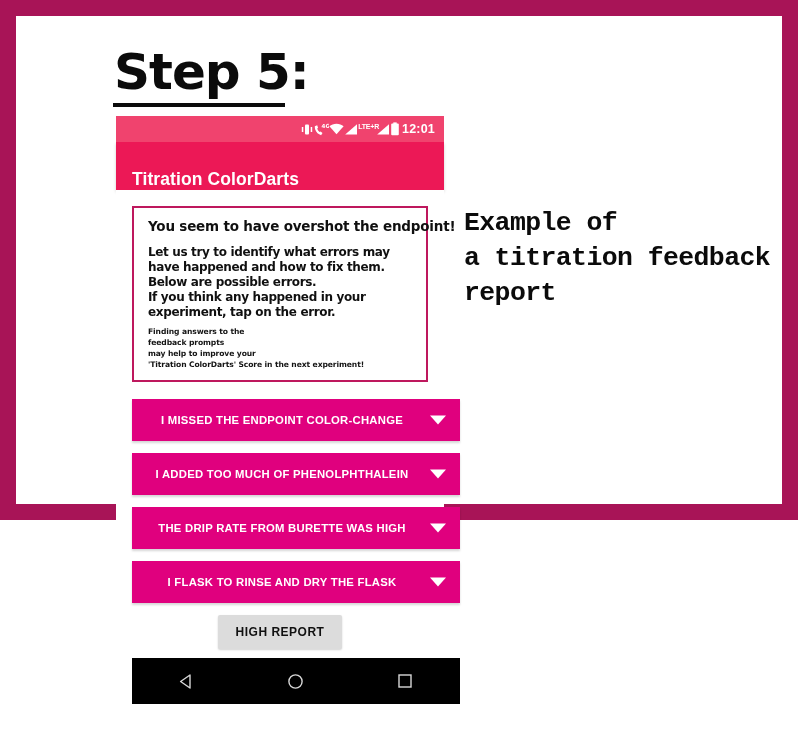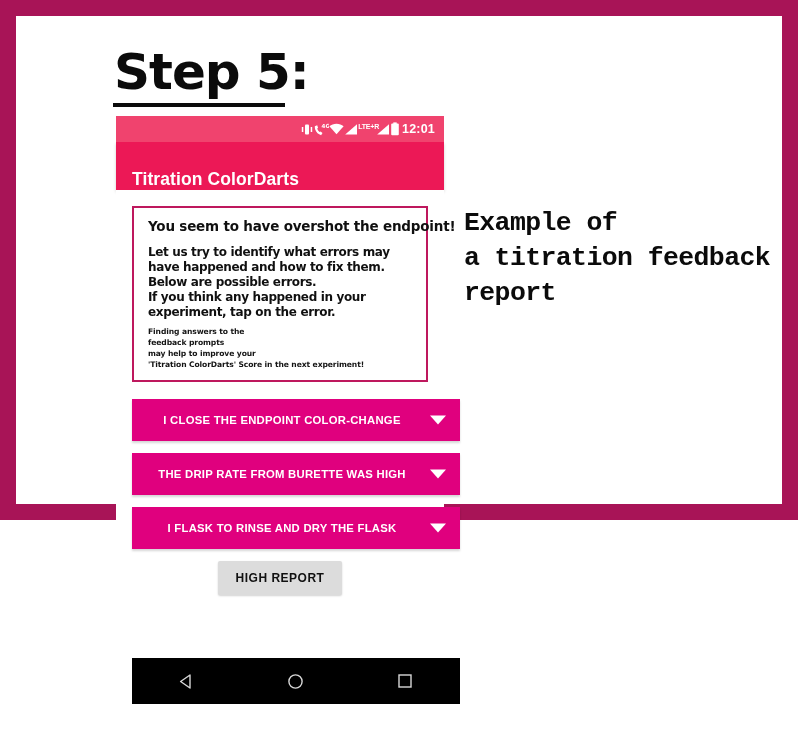--- a/index.html
+++ b/index.html
@@ -316,24 +316,28 @@
 experiment, tap on the error.</div>
           <div class="fb-note">Finding answers to the
 feedback prompts
 may help to improve your
 'Titration ColorDarts' Score in the next experiment!</div>
         </div>
 
         <div class="err-list">
 
           <div class="err-btn">
-            <span class="err-label">I CLOSE THE ENDPOINT COLOR-CHANGE</span>
+            <span class="err-label">I MISSED THE ENDPOINT COLOR-CHANGE</span>
             <span class="caret"></span>
           </div>
 
+          <div class="err-btn">
+            <span class="err-label">I ADDED TOO MUCH OF PHENOLPHTHALEIN</span>
+            <span class="caret"></span>
+          </div>
 
           <div class="err-btn">
             <span class="err-label">THE DRIP RATE FROM BURETTE WAS HIGH</span>
             <span class="caret"></span>
           </div>
 
           <div class="err-btn">
             <span class="err-label">I FLASK TO RINSE AND DRY THE FLASK</span>
             <span class="caret"></span>
           </div>

